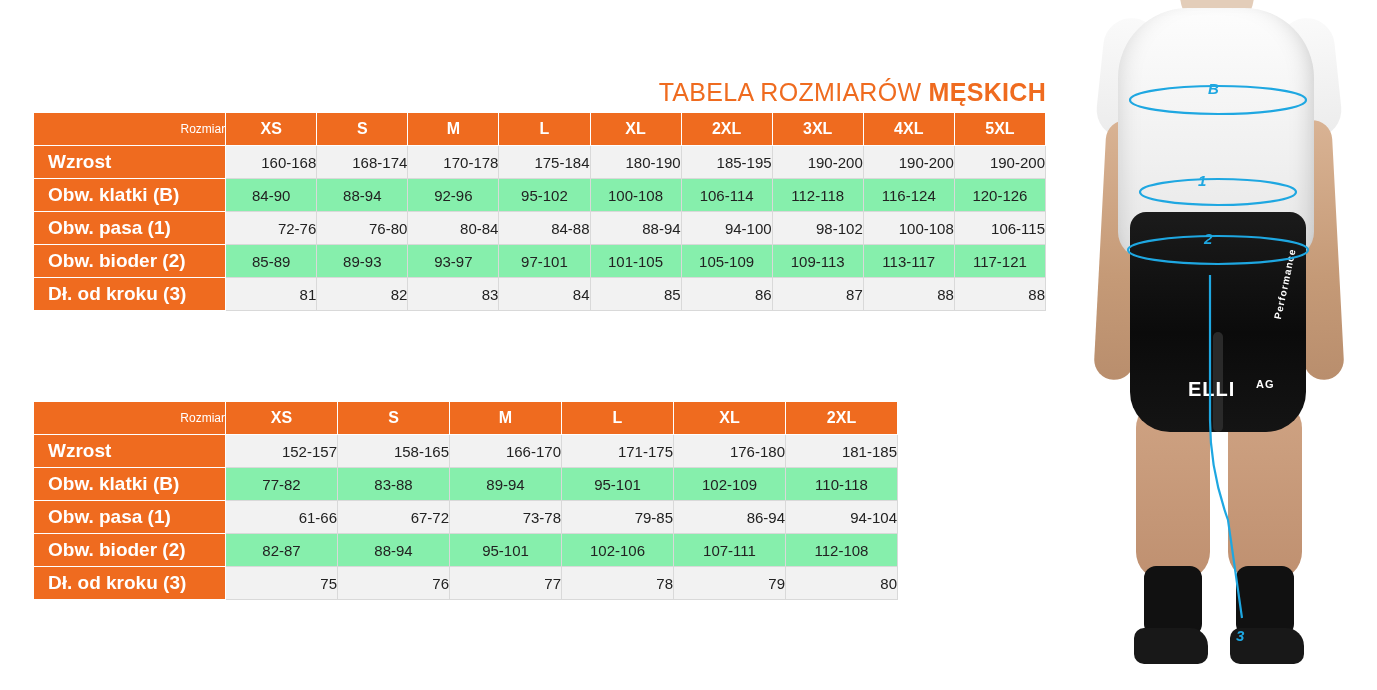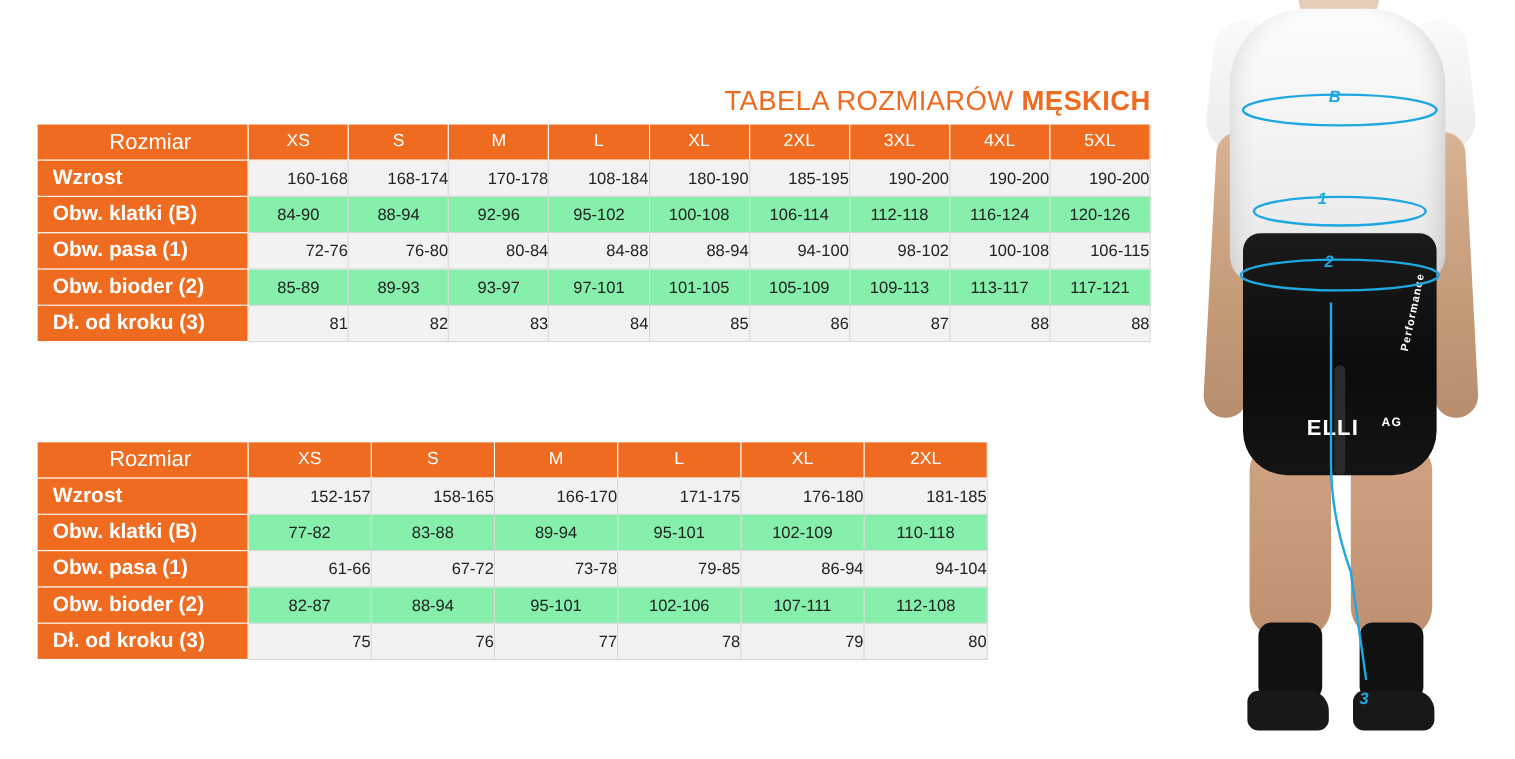--- a/index.html
+++ b/index.html
@@ -64,27 +64,27 @@
     padding: 0;
     font-weight: normal;
   }
   
   .hdr td, .hdr th {
     background: #ef6b1f;
     color: #ffffff;
     font-size: 16px;
   }
   .hdr .rowlabel {
-    text-align: center;
+    text-align: right;
     padding-left: 14px;
     font-weight: normal;
-    font-size: 20px;
+    font-size: 12px;
   }
   .hdr td.col {
-    font-weight: normal;
+    font-weight: bold;
   }
   
   td.rowlabel {
     background: #ef6b1f;
     color: #ffffff;
     text-align: left;
     padding-left: 14px;
     font-weight: bold;
     font-size: 19px;
   }
@@ -265,21 +265,21 @@
             <td class="col">4XL</td>
             <td class="col">5XL</td>
           </tr>
       </thead>
       <tbody id="men-body">
           <tr class="alt">
             <td class="rowlabel">Wzrost</td>
             <td class="data">160-168</td>
             <td class="data">168-174</td>
             <td class="data">170-178</td>
-            <td class="data">108-184</td>
+            <td class="data">175-184</td>
             <td class="data">180-190</td>
             <td class="data">185-195</td>
             <td class="data">190-200</td>
             <td class="data">190-200</td>
             <td class="data">190-200</td>
           </tr>
           <tr class="plain">
             <td class="rowlabel">Obw. klatki (B)</td>
             <td class="data">84-90</td>
             <td class="data">88-94</td>

